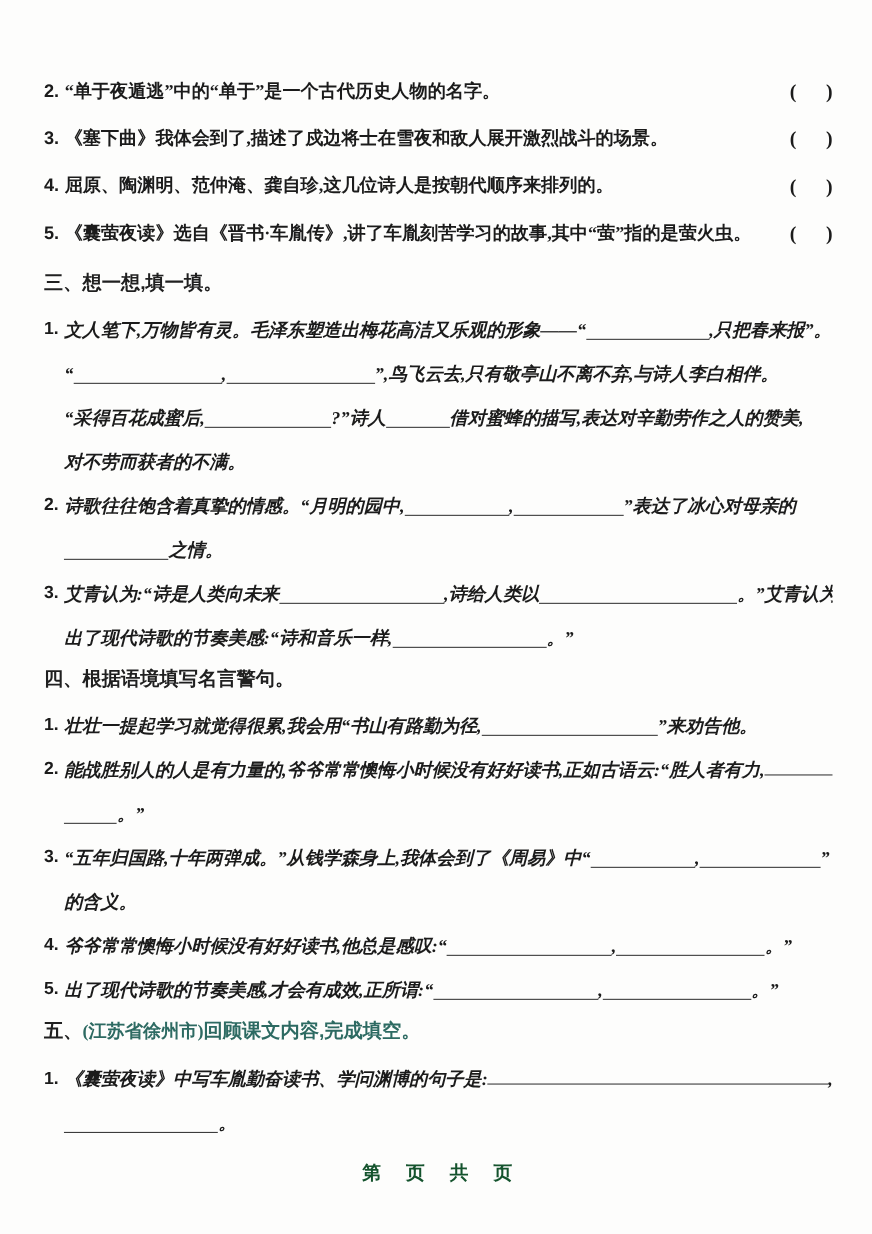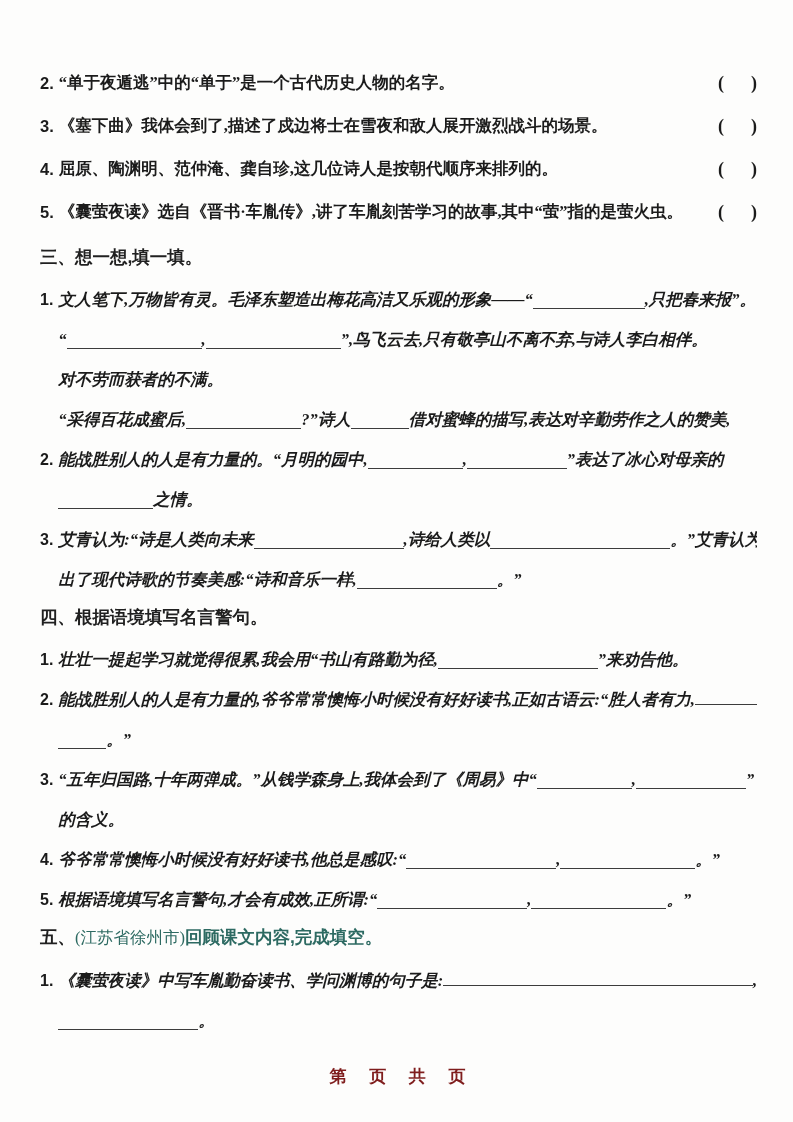--- a/index.html
+++ b/index.html
@@ -16,33 +16,33 @@
   .qnum{font-weight:700;font-family:"Liberation Sans","DejaVu Sans",sans-serif;margin-right:5px;flex:0 0 auto;}
   .qtext{flex:0 1 auto;white-space:nowrap;overflow:hidden;}
   .parens{margin-left:auto;flex:0 0 auto;white-space:nowrap;font-size:18px;font-weight:600;padding-left:10px;}
   .pgap{display:inline-block;width:27px;}
   
   .sec{
     font-family:"Liberation Sans","DejaVu Sans",sans-serif;
     font-size:17.5px;font-weight:700;color:#202020;
     line-height:30px;margin:2px 0 8px 0;
   }
-  .sec .accent{color:var(--accent);}
+  .sec .accent{color:var(--accent);font-weight:bold;}
   .kai{font-family:"Liberation Serif","DejaVu Serif",serif;font-weight:500;font-size:16.5px;}
   
   .q{display:flex;align-items:flex-start;}
   .q .qnum{line-height:40px;}
   .qbody{flex:1 1 auto;min-width:0;}
   .line{line-height:40px;font-size:16.5px;white-space:nowrap;overflow:hidden;font-style:italic;}
   .flex-line{display:flex;align-items:baseline;}
   .flex-line > span{flex:0 0 auto;}
   .bl{display:inline-block;border-bottom:1.5px solid var(--ul);height:1em;vertical-align:-4px;}
   .bl.grow{flex:1 1 auto;}
   .footer{
-    text-align:center;margin-top:24px;font-size:17px;color:#7f1d1d;
+    text-align:center;margin-top:14px;font-size:17px;color:#14532d;
     font-family:"Liberation Sans","DejaVu Sans",sans-serif;font-weight:600;
     word-spacing:14px;letter-spacing:2px;
   }
 </style>
 </head>
 <body>
 
 <div class="page">
 
   <section>
@@ -68,28 +68,28 @@
     </div>
   </section>
 
   <h2 class="sec">三、想一想,填一填。</h2>
   <section>
     <div class="q">
       <span class="qnum">1.</span>
       <div class="qbody">
         <div class="line"><span>文人笔下,万物皆有灵。毛泽东塑造出梅花高洁又乐观的形象——“</span><span class="bl" style="width:112px"></span><span>,只把春来报”。</span></div>
         <div class="line"><span>“</span><span class="bl" style="width:135px"></span><span>,</span><span class="bl" style="width:135px"></span><span>”,鸟飞云去,只有敬亭山不离不弃,与诗人李白相伴。</span></div>
+        <div class="line"><span>“采得百花成蜜后,</span><span class="bl" style="width:115px"></span><span>?”诗人</span><span class="bl" style="width:58px"></span><span>借对蜜蜂的描写,表达对辛勤劳作之人的赞美,</span></div>
         <div class="line"><span>对不劳而获者的不满。</span></div>
-        <div class="line"><span>“采得百花成蜜后,</span><span class="bl" style="width:115px"></span><span>?”诗人</span><span class="bl" style="width:58px"></span><span>借对蜜蜂的描写,表达对辛勤劳作之人的赞美,</span></div>
       </div>
     </div>
     <div class="q">
       <span class="qnum">2.</span>
       <div class="qbody">
-        <div class="line"><span>能战胜别人的人是有力量的。“月明的园中,</span><span class="bl" style="width:95px"></span><span>,</span><span class="bl" style="width:100px"></span><span>”表达了冰心对母亲的</span></div>
+        <div class="line"><span>诗歌往往饱含着真挚的情感。“月明的园中,</span><span class="bl" style="width:95px"></span><span>,</span><span class="bl" style="width:100px"></span><span>”表达了冰心对母亲的</span></div>
         <div class="line"><span class="bl" style="width:95px"></span><span>之情。</span></div>
       </div>
     </div>
     <div class="q">
       <span class="qnum">3.</span>
       <div class="qbody">
         <div class="line"><span>艾青认为:“诗是人类向未来</span><span class="bl" style="width:150px"></span><span>,诗给人类以</span><span class="bl" style="width:180px"></span><span>。”艾青认为</span></div>
         <div class="line"><span>出了现代诗歌的节奏美感:“诗和音乐一样,</span><span class="bl" style="width:140px"></span><span>。”</span></div>
       </div>
     </div>
@@ -122,21 +122,21 @@
     </div>
     <div class="q">
       <span class="qnum">4.</span>
       <div class="qbody">
         <div class="line"><span>爷爷常常懊悔小时候没有好好读书,他总是感叹:“</span><span class="bl" style="width:150px"></span><span>,</span><span class="bl" style="width:135px"></span><span>。”</span></div>
       </div>
     </div>
     <div class="q">
       <span class="qnum">5.</span>
       <div class="qbody">
-        <div class="line"><span>根据语境填写名言警句,才会有成效,正所谓:“</span><span class="bl" style="width:150px"></span><span>,</span><span class="bl" style="width:135px"></span><span>。”</span></div>
+        <div class="line"><span>出了现代诗歌的节奏美感,才会有成效,正所谓:“</span><span class="bl" style="width:150px"></span><span>,</span><span class="bl" style="width:135px"></span><span>。”</span></div>
       </div>
     </div>
   </section>
 
   <h2 class="sec"><span>五、</span><span class="kai accent">(江苏省徐州市)</span><span class="accent">回顾课文内容,完成填空。</span></h2>
   <section>
     <div class="q">
       <span class="qnum">1.</span>
       <div class="qbody">
         <div class="line flex-line">

